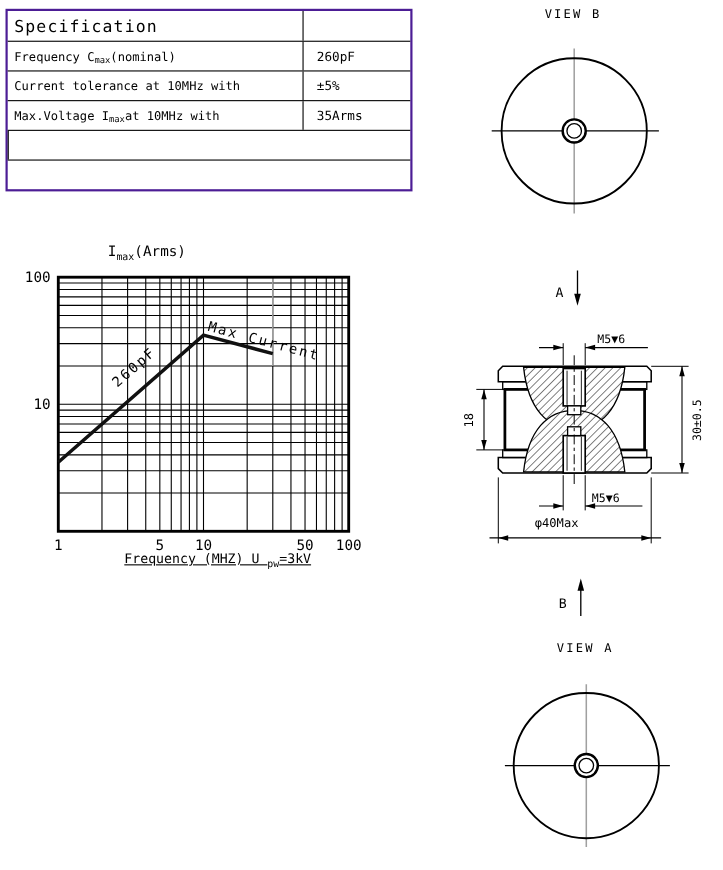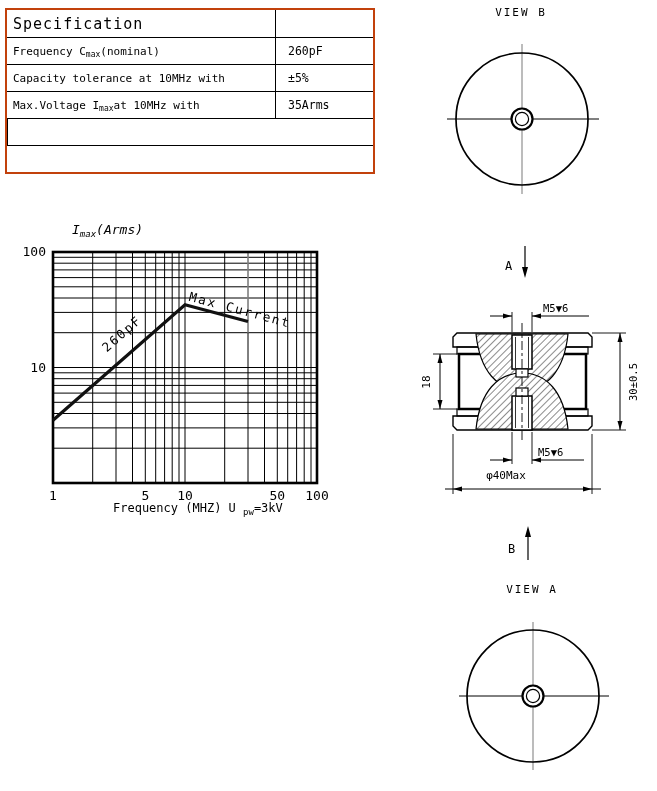--- a/index.html
+++ b/index.html
@@ -4,37 +4,37 @@
 <style>
   html,body{margin:0;padding:0;}
   body{
     width:657px;height:791px;position:relative;background:#ffffff;
     font-family:"DejaVu Sans Mono","Liberation Mono",monospace;
     color:#000;overflow:hidden;
   }
   
   .spec-table{
     position:absolute;left:5px;top:8px;width:366px;
-    border:2px solid #c2410c;background:#fff;
+    border:2px solid #4c1d95;background:#fff;
   }
   .spec-row{display:flex;align-items:stretch;height:26px;border-top:1.5px solid #000;}
   .spec-row.header{height:27px;border-top:none;}
   .cell-label{
     width:262px;display:flex;align-items:center;padding-left:6px;
     font-size:11px;white-space:nowrap;letter-spacing:0;
   }
   .spec-row.header .cell-label{font-size:15px;letter-spacing:1px;}
   .cell-value{
     flex:1;border-left:1.5px solid #000;display:flex;align-items:center;
     padding-left:12px;font-size:11.5px;white-space:nowrap;
   }
   .sub{font-size:8px;position:relative;top:3px;}
   
-  .y-axis-title{position:absolute;left:72px;top:222px;font-size:13px;white-space:nowrap;font-style:italic;}
-  .x-axis-title{position:absolute;left:113px;top:501px;font-size:12px;white-space:nowrap;}
+  .y-axis-title{position:absolute;left:98px;top:222px;font-size:13px;white-space:nowrap;}
+  .x-axis-title{position:absolute;left:113px;top:501px;font-size:12px;white-space:nowrap;text-decoration:underline;}
   .axis-sub{font-size:9px;position:relative;top:3px;}
   svg{position:absolute;left:0;top:0;}
   svg text{font-family:"DejaVu Sans Mono","Liberation Mono",monospace;fill:#000;}
 </style>
 </head>
 <body>
 
 <div class="spec-table">
   <div class="spec-row header">
     <div class="cell-label">Specification</div>
@@ -43,21 +43,21 @@
   <div class="spec-row">
     <div class="cell-label">
         <span>Frequency C</span>
         <span class="sub">max</span>
         <span>(nominal)</span>
       </div>
     <div class="cell-value">260pF</div>
   </div>
   <div class="spec-row">
     <div class="cell-label">
-        <span>Capacity tolerance at 10MHz with</span>
+        <span>Current tolerance at 10MHz with</span>
       </div>
     <div class="cell-value">±5%</div>
   </div>
   <div class="spec-row">
     <div class="cell-label">
         <span>Max.Voltage I</span>
         <span class="sub">max</span>
         <span> at 10MHz with</span>
       </div>
     <div class="cell-value">35Arms</div>

